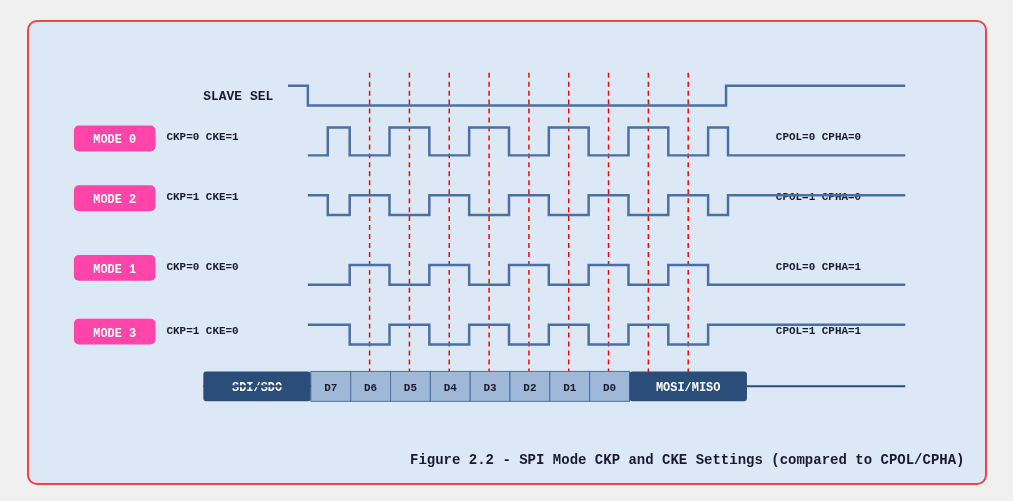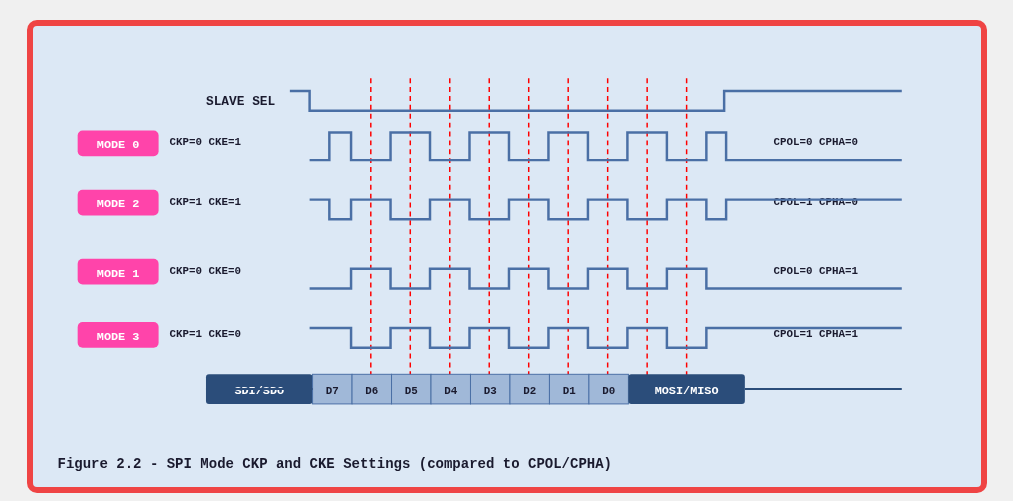--- a/index.html
+++ b/index.html
@@ -11,21 +11,21 @@
       justify-content: center;
       align-items: center;
       width: 1013px;
       min-height: 501px;
       padding: 20px;
     }
 
     .outer-container {
       width: 960px;
       background: #dce8f5;
-      border: 6px solid #ef4444;
+      border: 2px solid #ef4444;
       border-radius: 10px;
       padding: 20px 20px 15px 20px;
     }
 
     .diagram-area {
       width: 100%;
       position: relative;
     }
 
     svg.timing-diagram {
@@ -33,21 +33,21 @@
       height: 400px;
       display: block;
     }
 
     .caption {
       margin-top: 10px;
       font-family: 'Courier New', Courier, monospace;
       font-size: 14px;
       font-weight: bold;
       color: #1a1a2e;
-      text-align: left;
+      text-align: right;
       padding-left: 5px;
     }
   </style>
 </head>
 <body>
 
 <div class="outer-container">
   <div class="diagram-area">
     <svg class="timing-diagram" viewBox="0 0 920 390" xmlns="http://www.w3.org/2000/svg">
 

